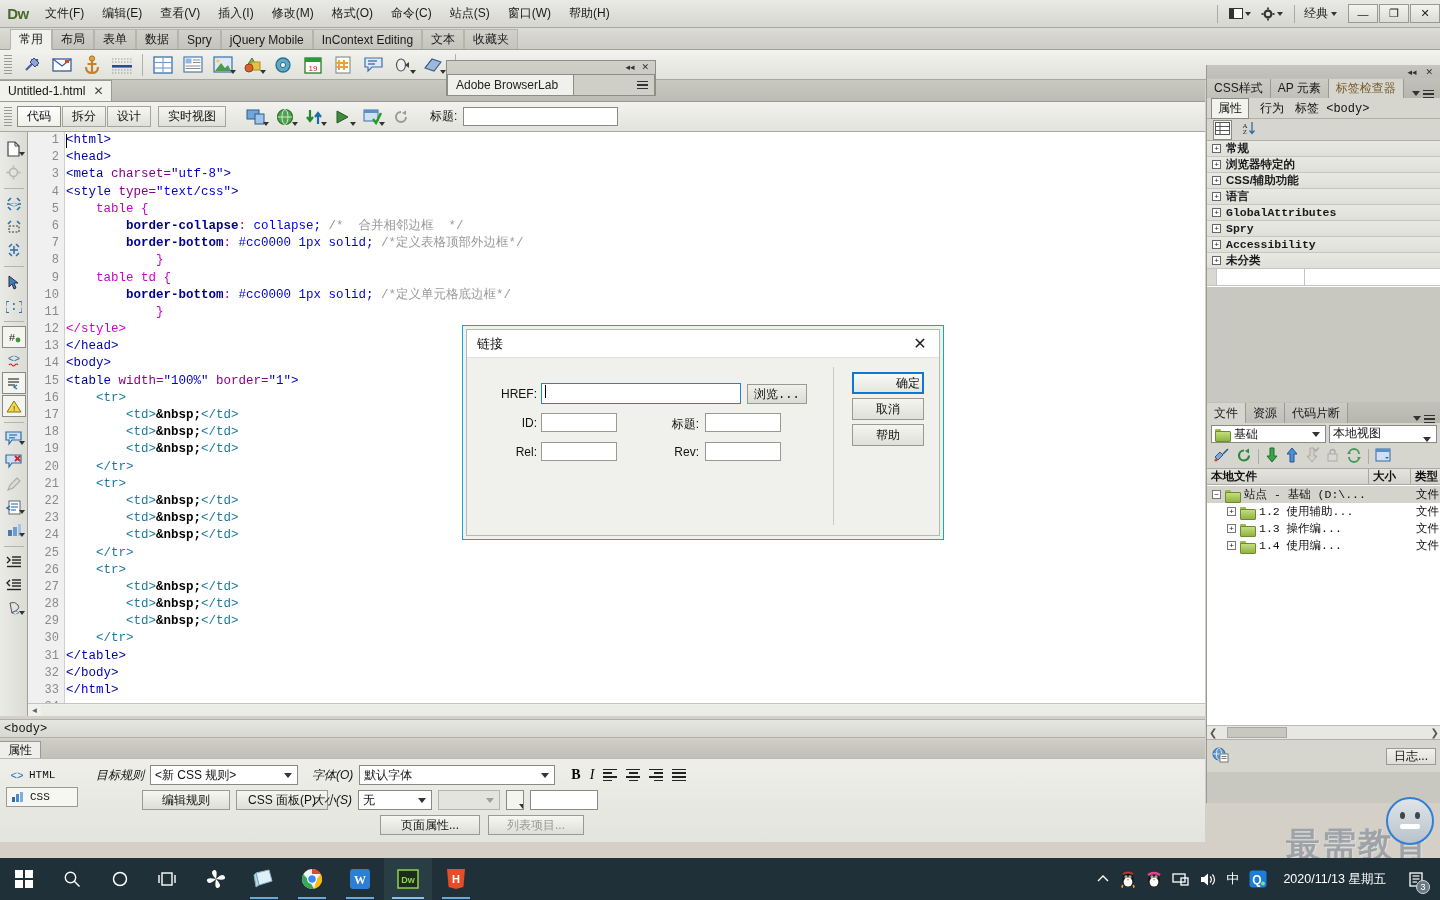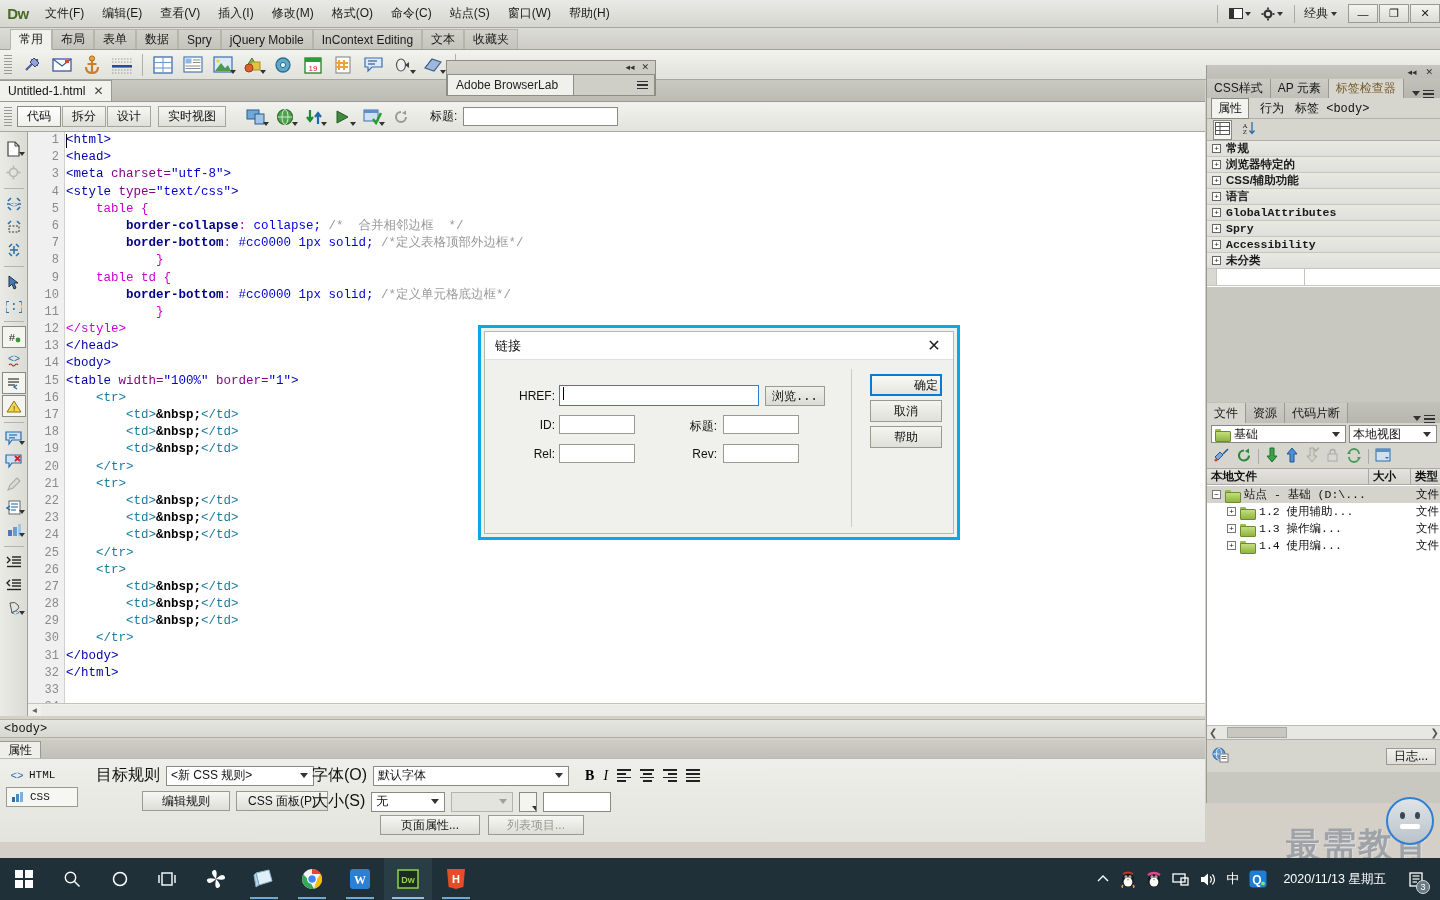--- a/index.html
+++ b/index.html
@@ -203,21 +203,21 @@
     display:flex;align-items:center; font-size:12px; color:#111;
   }
   .props-body {
     position:absolute; left:0; top:758px; width:1205px; height:84px;
     background: linear-gradient(#eeeeea,#e4e4de);
     border-top:1px solid #bbbbb3;
   }
   .htmlcss-col { position:absolute; left:6px; top:6px; width:72px; }
   .hc-btn { display:flex; align-items:center; gap:5px; height:20px; padding:0 4px; margin-bottom:2px; font-size:11px; color:#111;}
   .hc-btn.sel { background:#f6f6f3; border:1px solid #9a9a92; }
-  .pf-lbl { font-size:16px; color:#111; }
+  .pf-lbl { font-size:12px; color:#111;font-style:italic; }
   .pf-sel {
     height:20px; background:#fff; border:1px solid #8a8a82;
     display:flex;align-items:center; justify-content:space-between;
     font-size:12px; color:#111; padding:0 2px 0 4px;
   }
   .sel-caret { width:0;height:0;border-left:4px solid transparent;border-right:4px solid transparent;border-top:5px solid #333; margin-right:3px;}
   .pbtn {
     height:20px; background: linear-gradient(#f6f6f3,#dedeD8); border:1px solid #9a9a92;
     display:flex;align-items:center;justify-content:center;
     font-size:12px; color:#111; padding:0 10px;
@@ -317,22 +317,22 @@
   }
   .ftype { position:absolute; right:2px; font-size:11.5px; }
   .fp-hscroll { height:14px; background:#e8e8e2; border-top:1px solid #bbb; display:flex;align-items:center;justify-content:space-between;padding:0 2px;}
   .fp-hscroll .thumb { width:60px;height:11px;background:#c8c8c1;border:1px solid #a8a8a0; margin-left:10px;}
   .fp-status { height:22px; background:#d6d6cf; border-top:1px solid #b0b0a8; display:flex;align-items:center;padding:16px 5px;}
   .logbtn { margin-left:auto; height:17px; padding:0 7px; font-size:12px; color:#111;
      background: linear-gradient(#f2f2ee,#dedeD8); border:1px solid #9a9a92; display:flex;align-items:center;}
 
   
   .dlg-shadow {
-    position:absolute; left:478px; top:325px; width:482px; height:215px;
-    border:3px solid #0ea5e9; background:#f0f0ec; z-index:100;
+    position:absolute; left:462px; top:325px; width:482px; height:215px;
+    border:1px solid #0ea5e9; background:#f0f0ec; z-index:100;
   }
   .dlg-inner { position:absolute; inset:3px; background:#f0f0ec; border:1px solid #b8b8b0; }
   .dlg-title {
     height:28px; background:#ffffff; display:flex; align-items:center;
     padding:0 4px 0 10px; border-bottom:1px solid #e0e0dc;
   }
   .dlg-title-text { font-size:13px; color:#111; }
   .dlg-close { margin-left:auto; width:30px;height:24px; display:flex;align-items:center;justify-content:center; font-size:16px;color:#222; }
   .dlg-body { position:relative; height:calc(100% - 28px); background:#f0f0ec; }
   .dlg-divider { position:absolute; left:366px; top:9px; width:1px; height:158px; background:#cacac4; }
@@ -883,20 +883,21 @@
         <div class="cl">    <span class="k-tag2">&lt;tr&gt;</span></div>
         <div class="cl">        <span class="k-tag2">&lt;td&gt;</span><span class="k-ent">&amp;nbsp;</span><span class="k-tag2">&lt;/td&gt;</span></div>
         <div class="cl">        <span class="k-tag2">&lt;td&gt;</span><span class="k-ent">&amp;nbsp;</span><span class="k-tag2">&lt;/td&gt;</span></div>
         <div class="cl">        <span class="k-tag2">&lt;td&gt;</span><span class="k-ent">&amp;nbsp;</span><span class="k-tag2">&lt;/td&gt;</span></div>
         <div class="cl">    <span class="k-tag2">&lt;/tr&gt;</span></div>
         <div class="cl">    <span class="k-tag2">&lt;tr&gt;</span></div>
         <div class="cl">        <span class="k-tag2">&lt;td&gt;</span><span class="k-ent">&amp;nbsp;</span><span class="k-tag2">&lt;/td&gt;</span></div>
         <div class="cl">        <span class="k-tag2">&lt;td&gt;</span><span class="k-ent">&amp;nbsp;</span><span class="k-tag2">&lt;/td&gt;</span></div>
         <div class="cl">        <span class="k-tag2">&lt;td&gt;</span><span class="k-ent">&amp;nbsp;</span><span class="k-tag2">&lt;/td&gt;</span></div>
         <div class="cl">    <span class="k-tag2">&lt;/tr&gt;</span></div>
+        <div class="cl"><span class="k-tag">&lt;/table&gt;</span></div>
         <div class="cl"><span class="k-tag">&lt;/body&gt;</span></div>
         <div class="cl"><span class="k-tag">&lt;/html&gt;</span></div>
       </div>
     <div class="caret-line"></div>
   </div>
   <div class="code-hscroll">
     <div class="hs-arrow">◄</div>
     <div class="hs-track"></div>
   </div>
 
@@ -1096,21 +1097,21 @@
               <i></i>
             </span>
         </div>
       </div>
       <div class="fp-selrow">
         <div class="fp-combo" style="flex:1;">
           <span class="folder"></span>
           <span>基础</span>
           <span class="sel-caret" style="margin-left:auto;border-top-color:#333;"></span>
         </div>
-        <div class="fp-combo" style="width:88px;">
+        <div class="fp-combo" style="width:108px;align-items:flex-end;">
           <span>本地视图</span>
           <span class="sel-caret" style="margin-left:auto;border-top-color:#333;"></span>
         </div>
       </div>
       <div class="fp-toolrow">
         <span>
           <svg width="17" height="15" viewBox="0 0 17 15">
               <path d="M2 9 L7 4 L10 7 L5 12 Z" fill="#7fa8d8" stroke="#2b5a8f"></path>
               <path d="M10 6 L15 1" stroke="#2b5a8f" stroke-width="1.6"></path>
               <circle cx="3" cy="12" r="1.6" fill="#d04b2a"></circle>

